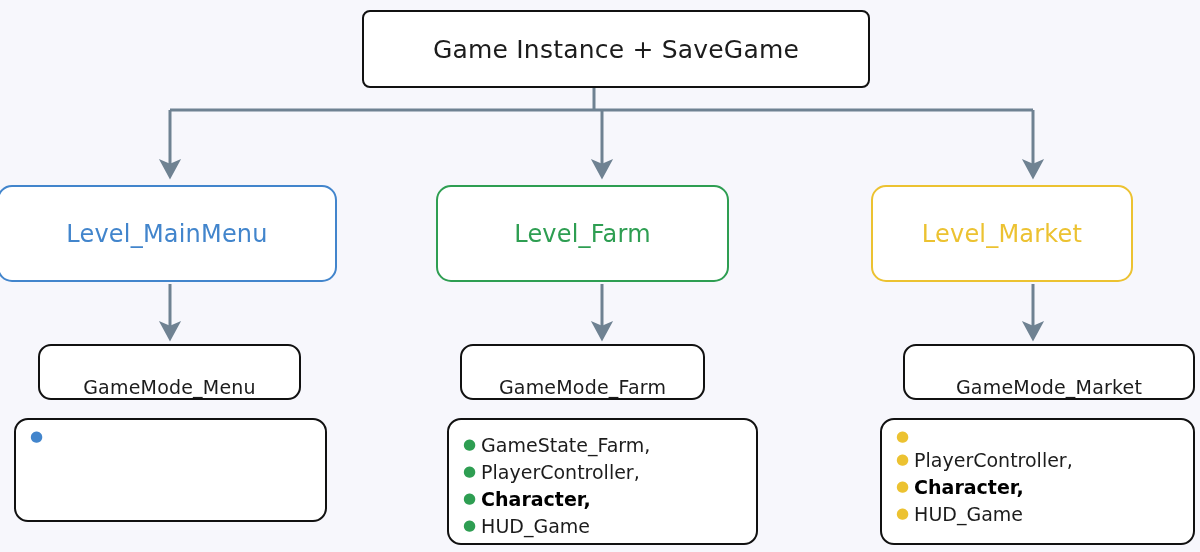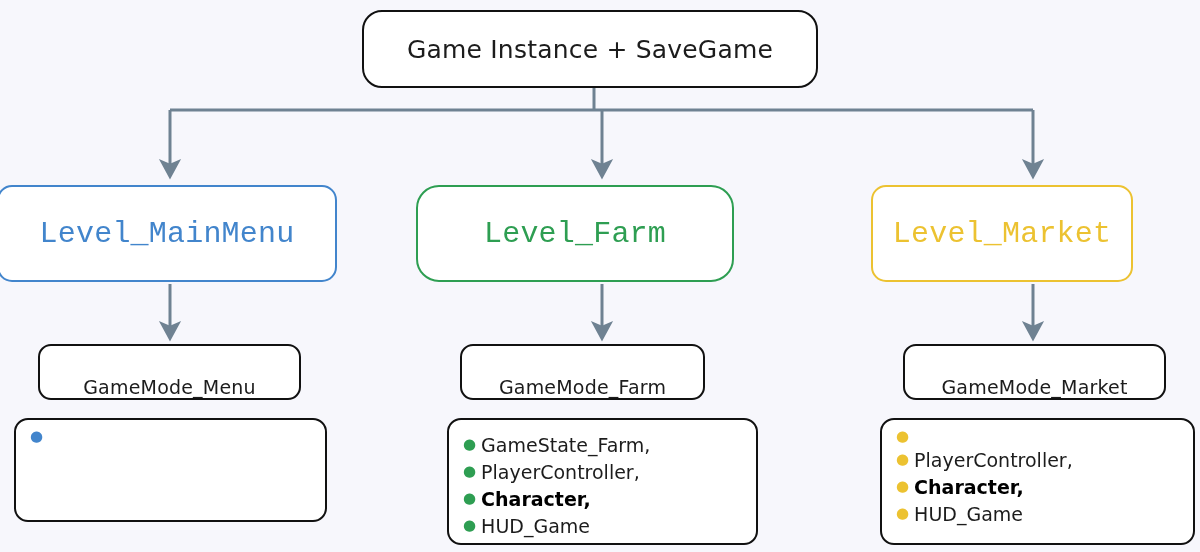--- a/index.html
+++ b/index.html
@@ -44,55 +44,53 @@
 
   .node-label {
     white-space: nowrap;
     letter-spacing: 0.2px;
   }
 
   
   .node.root {
     left: 362px;
     top: 10px;
-    width: 456px;
+    width: 508px;
     height: 78px;
     border: 2.5px solid #111111;
-    border-radius: 20px;
+    border-radius: 8px;
   }
   .node.root .node-label {
     font-size: 25px;
     color: #1c1c1c;
   }
 
   
   .node.level {
     top: 185px;
     height: 97px;
     border-width: 2.5px;
     border-style: solid;
     border-radius: 15px;
   }
   .node.level .node-label {
-    font-size: 30px;
-    font-family: Liberation Mono, monospace;
+    font-size: 24px;
   }
 
   .node.level.level-menu {
     left: -3px;
     width: 340px;
     border-color: #4285cc;
   }
   .node.level.level-menu .node-label { color: #4285cc; }
 
   .node.level.level-farm {
-    left: 416px;
-    width: 318px;
+    left: 436px;
+    width: 293px;
     border-color: #2e9e52;
-    border-radius: 23px;
   }
   .node.level.level-farm .node-label { color: #2e9e52; }
 
   .node.level.level-market {
     left: 871px;
     width: 262px;
     border-color: #ecc231;
   }
   .node.level.level-market .node-label { color: #ecc231; }
 
@@ -103,21 +101,21 @@
     border: 2.5px solid #111111;
     border-radius: 13px;
     align-items: flex-end;
   }
   .node.gamemode .node-label {
     font-size: 19px;
     color: #1c1c1c;
   }
   .node.gamemode.gm-menu   { left: 38px;  width: 263px; }
   .node.gamemode.gm-farm   { left: 460px; width: 245px; }
-  .node.gamemode.gm-market { left: 903px; width: 263px; }
+  .node.gamemode.gm-market { left: 903px; width: 292px; }
 
   
   .node.listbox {
     border: 2.5px solid #111111;
     border-radius: 14px;
     display: block;
     padding: 12px 16px 10px 14px;
     overflow: hidden;
   }
   .node.listbox.list-menu {

